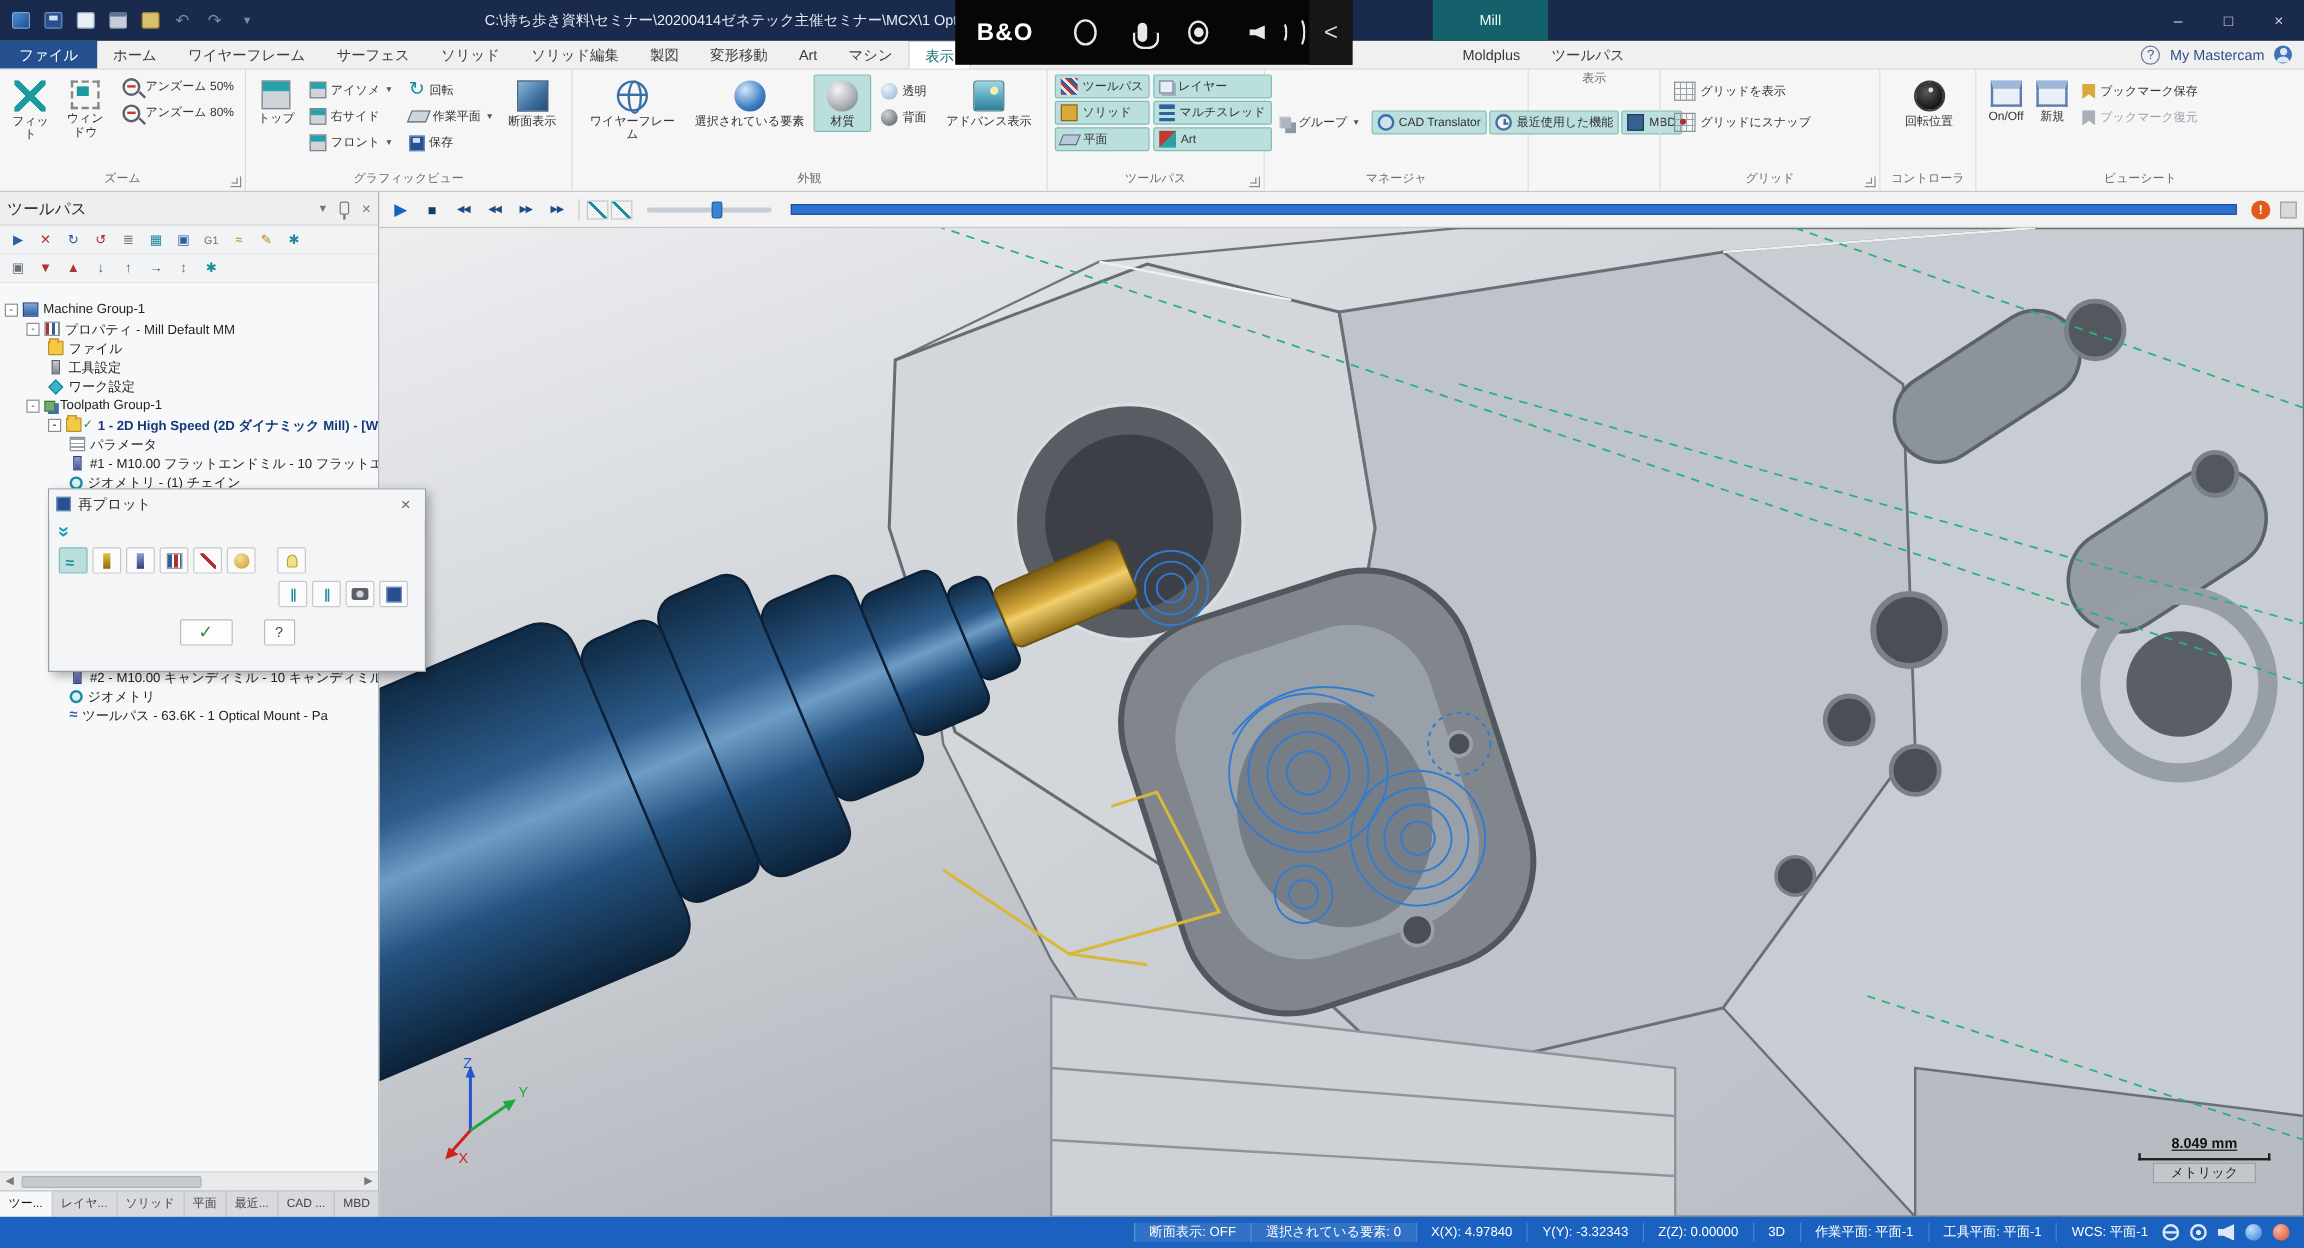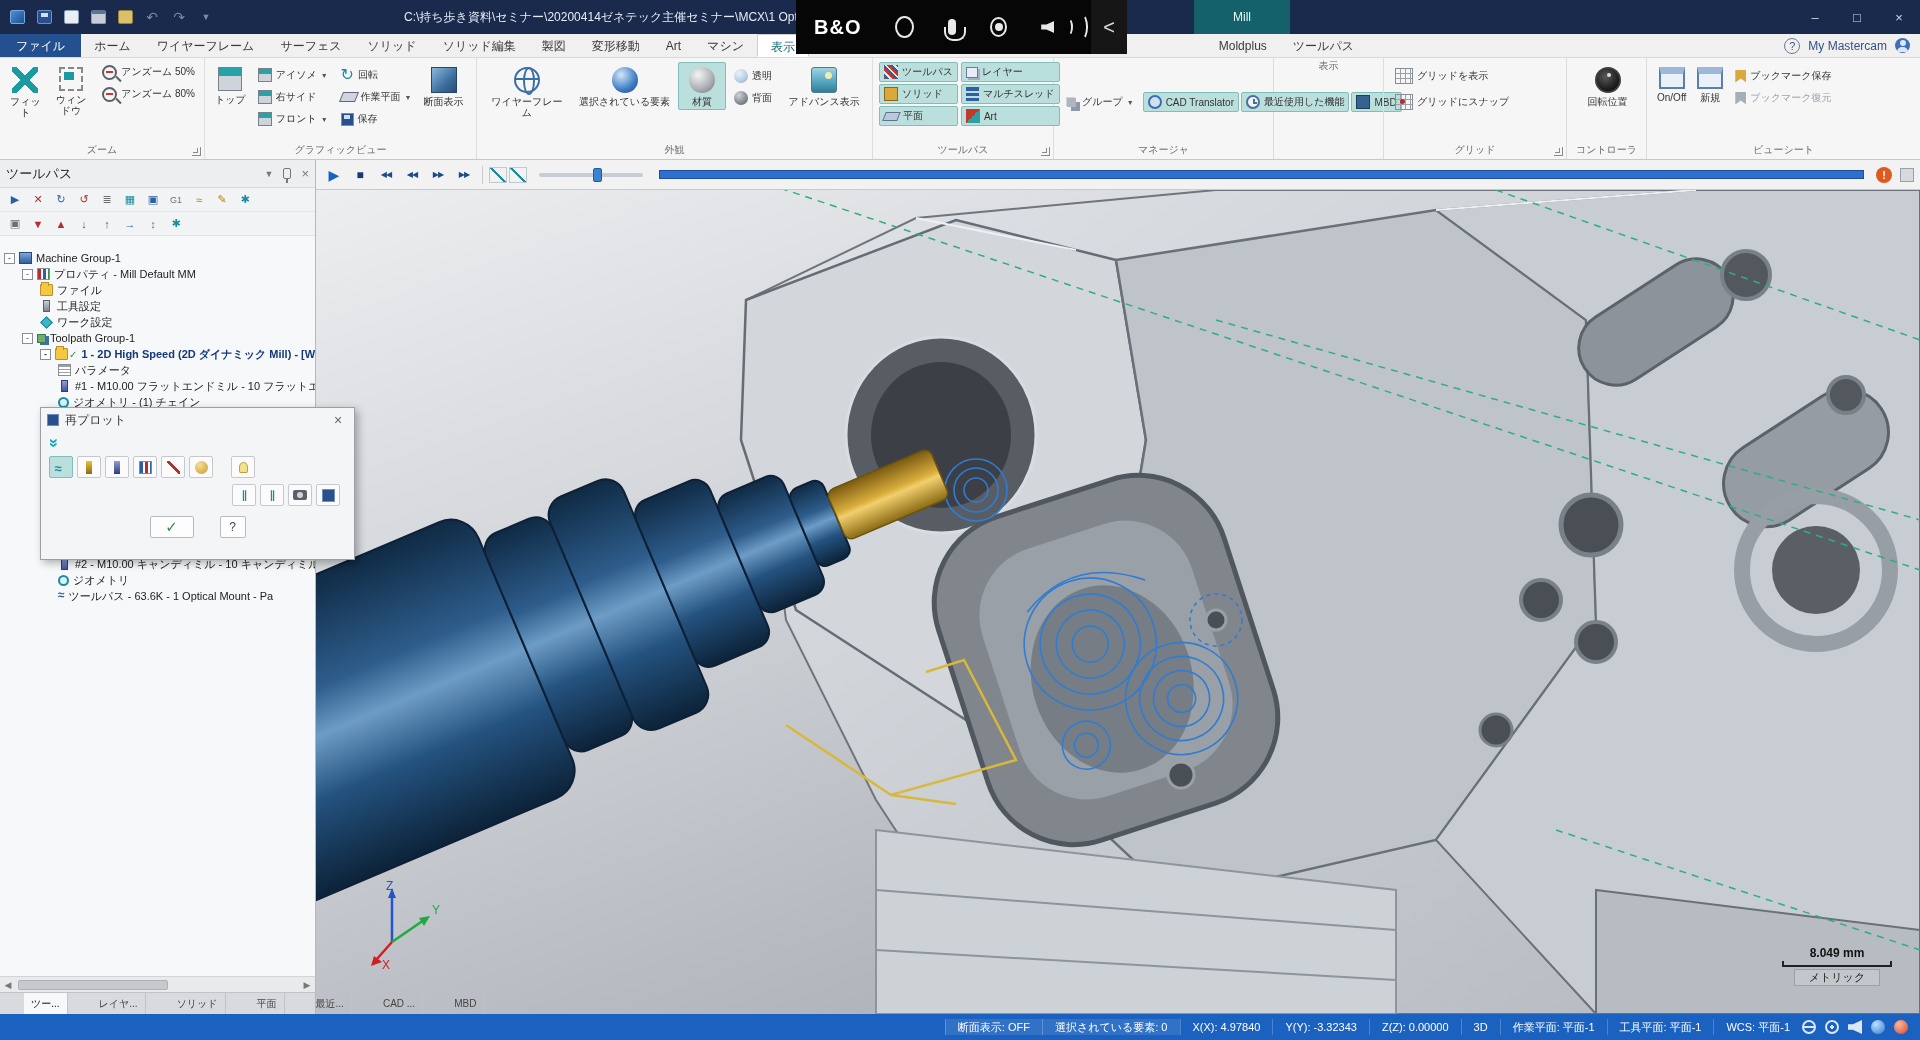--- a/index.html
+++ b/index.html
@@ -169,21 +169,21 @@
   .ic-geom { border:2px solid #1b8ca0; border-radius:50%; width:11px; height:11px; background:#d9f2f5; }
   .ic-wave { color:#2e5fa3; font-weight:bold; font-size:12px; line-height:10px; width:auto; }
   .op-active { color:#14387a; font-weight:bold; }
   .chk { color:#2f8f3f; font-size:10px; margin-left:-3px; }
   .tree-spacer { height:146px; }
   .hscroll { height:16px; background:#e8eaec; border-top:1px solid #d2d4d6; display:flex; align-items:center; }
   .hs-btn { width:16px; text-align:center; font-size:9px; color:#777; }
   .hs-track { flex:1; height:12px; position:relative; }
   .hs-thumb { position:absolute; left:2px; top:1px; width:150px; height:10px; background:#c6cacf; border:1px solid #aeb2b8; border-radius:2px; }
   .panel-tabs { height:22px; display:flex; background:#d8dadd; border-top:1px solid #c0c3c7; }
-  .ptab { padding:0 7px; font-size:10px; line-height:21px; color:#444; border-right:1px solid #c0c3c7; white-space:nowrap;margin-left:24px; }
+  .ptab { padding:0 7px; font-size:10px; line-height:21px; color:#444; border-right:1px solid #c0c3c7; white-space:nowrap; }
   .ptab-active { background:#f7f8f9; color:#111; }
 
   
   .main { position:absolute; left:316px; top:160px; width:1604px; height:854px; display:flex; flex-direction:column; }
   .playbar { height:30px; background:#f2f2f2; border-bottom:1px solid #c9c9c9; display:flex; align-items:center; gap:2px; padding:0 6px; }
   .pbtn { min-width:24px; height:22px; display:flex; align-items:center; justify-content:center; font-size:12px;
     border:1px solid transparent; border-radius:2px; color:#1c4c86; }
   .pb-play { color:#1565c0; font-size:14px; }
   .pb-stop { color:#123c70; font-size:12px; }
   .pb-skip { font-size:8px; letter-spacing:-1px; font-weight:bold; }
@@ -194,21 +194,21 @@
   .pb-progress { flex:1; height:9px; background:var(--playbar-blue,#2f6fd0); border:1px solid #1d4f9e; margin:0 10px 0 4px; }
   .pb-alert { width:16px; height:16px; border-radius:50%; background:#e05a1e; color:#fff; font-size:11px; font-weight:bold;
     display:flex; align-items:center; justify-content:center; }
   .pb-end { width:14px; height:14px; border:1px solid #9aa0a8; background:#d7dadd; margin-left:6px; }
 
   
   .viewport { flex:1; position:relative; background:linear-gradient(160deg,#eceef0 0%,#c9ccd1 45%,#989ea6 100%); overflow:hidden; }
   .viewport svg.scene { position:absolute; left:0; top:0; }
   .axis-triad { position:absolute; left:46px; bottom:44px; width:90px; height:90px; }
   .scalebox { position:absolute; right:28px; bottom:28px; text-align:center; }
-  .scale-val { font-size:12px; font-weight:bold; color:#111; }
+  .scale-val { font-size:12px; font-weight:bold; color:#111;text-decoration:underline; }
   .scale-bar { width:110px; height:6px; border-left:2px solid #222; border-right:2px solid #222; border-bottom:2px solid #222; margin:1px auto 2px; }
   .scale-units { font-size:11px; color:#222; background:#c3c7cc; padding:0 14px; border:1px solid #9aa0a8; display:inline-block; }
 
   
   .dialog { position:absolute; left:40px; top:407px; width:315px; height:153px; background:#f4f5f6;
     border:1px solid #9aa0a6; box-shadow:3px 3px 8px rgba(0,0,0,.3); z-index:70; display:flex; flex-direction:column; }
   .dlg-head { height:24px; display:flex; align-items:center; gap:6px; padding:0 6px; background:#f4f5f6; font-size:12px; color:#333; }
   .dlg-ico { width:12px; height:12px; background:#2a4f8f; border:1px solid #6d8fc0; }
   .dlg-close { margin-left:auto; color:#666; font-size:14px; width:20px; text-align:center; }
   .dlg-body { flex:1; padding:2px 8px; position:relative; }

